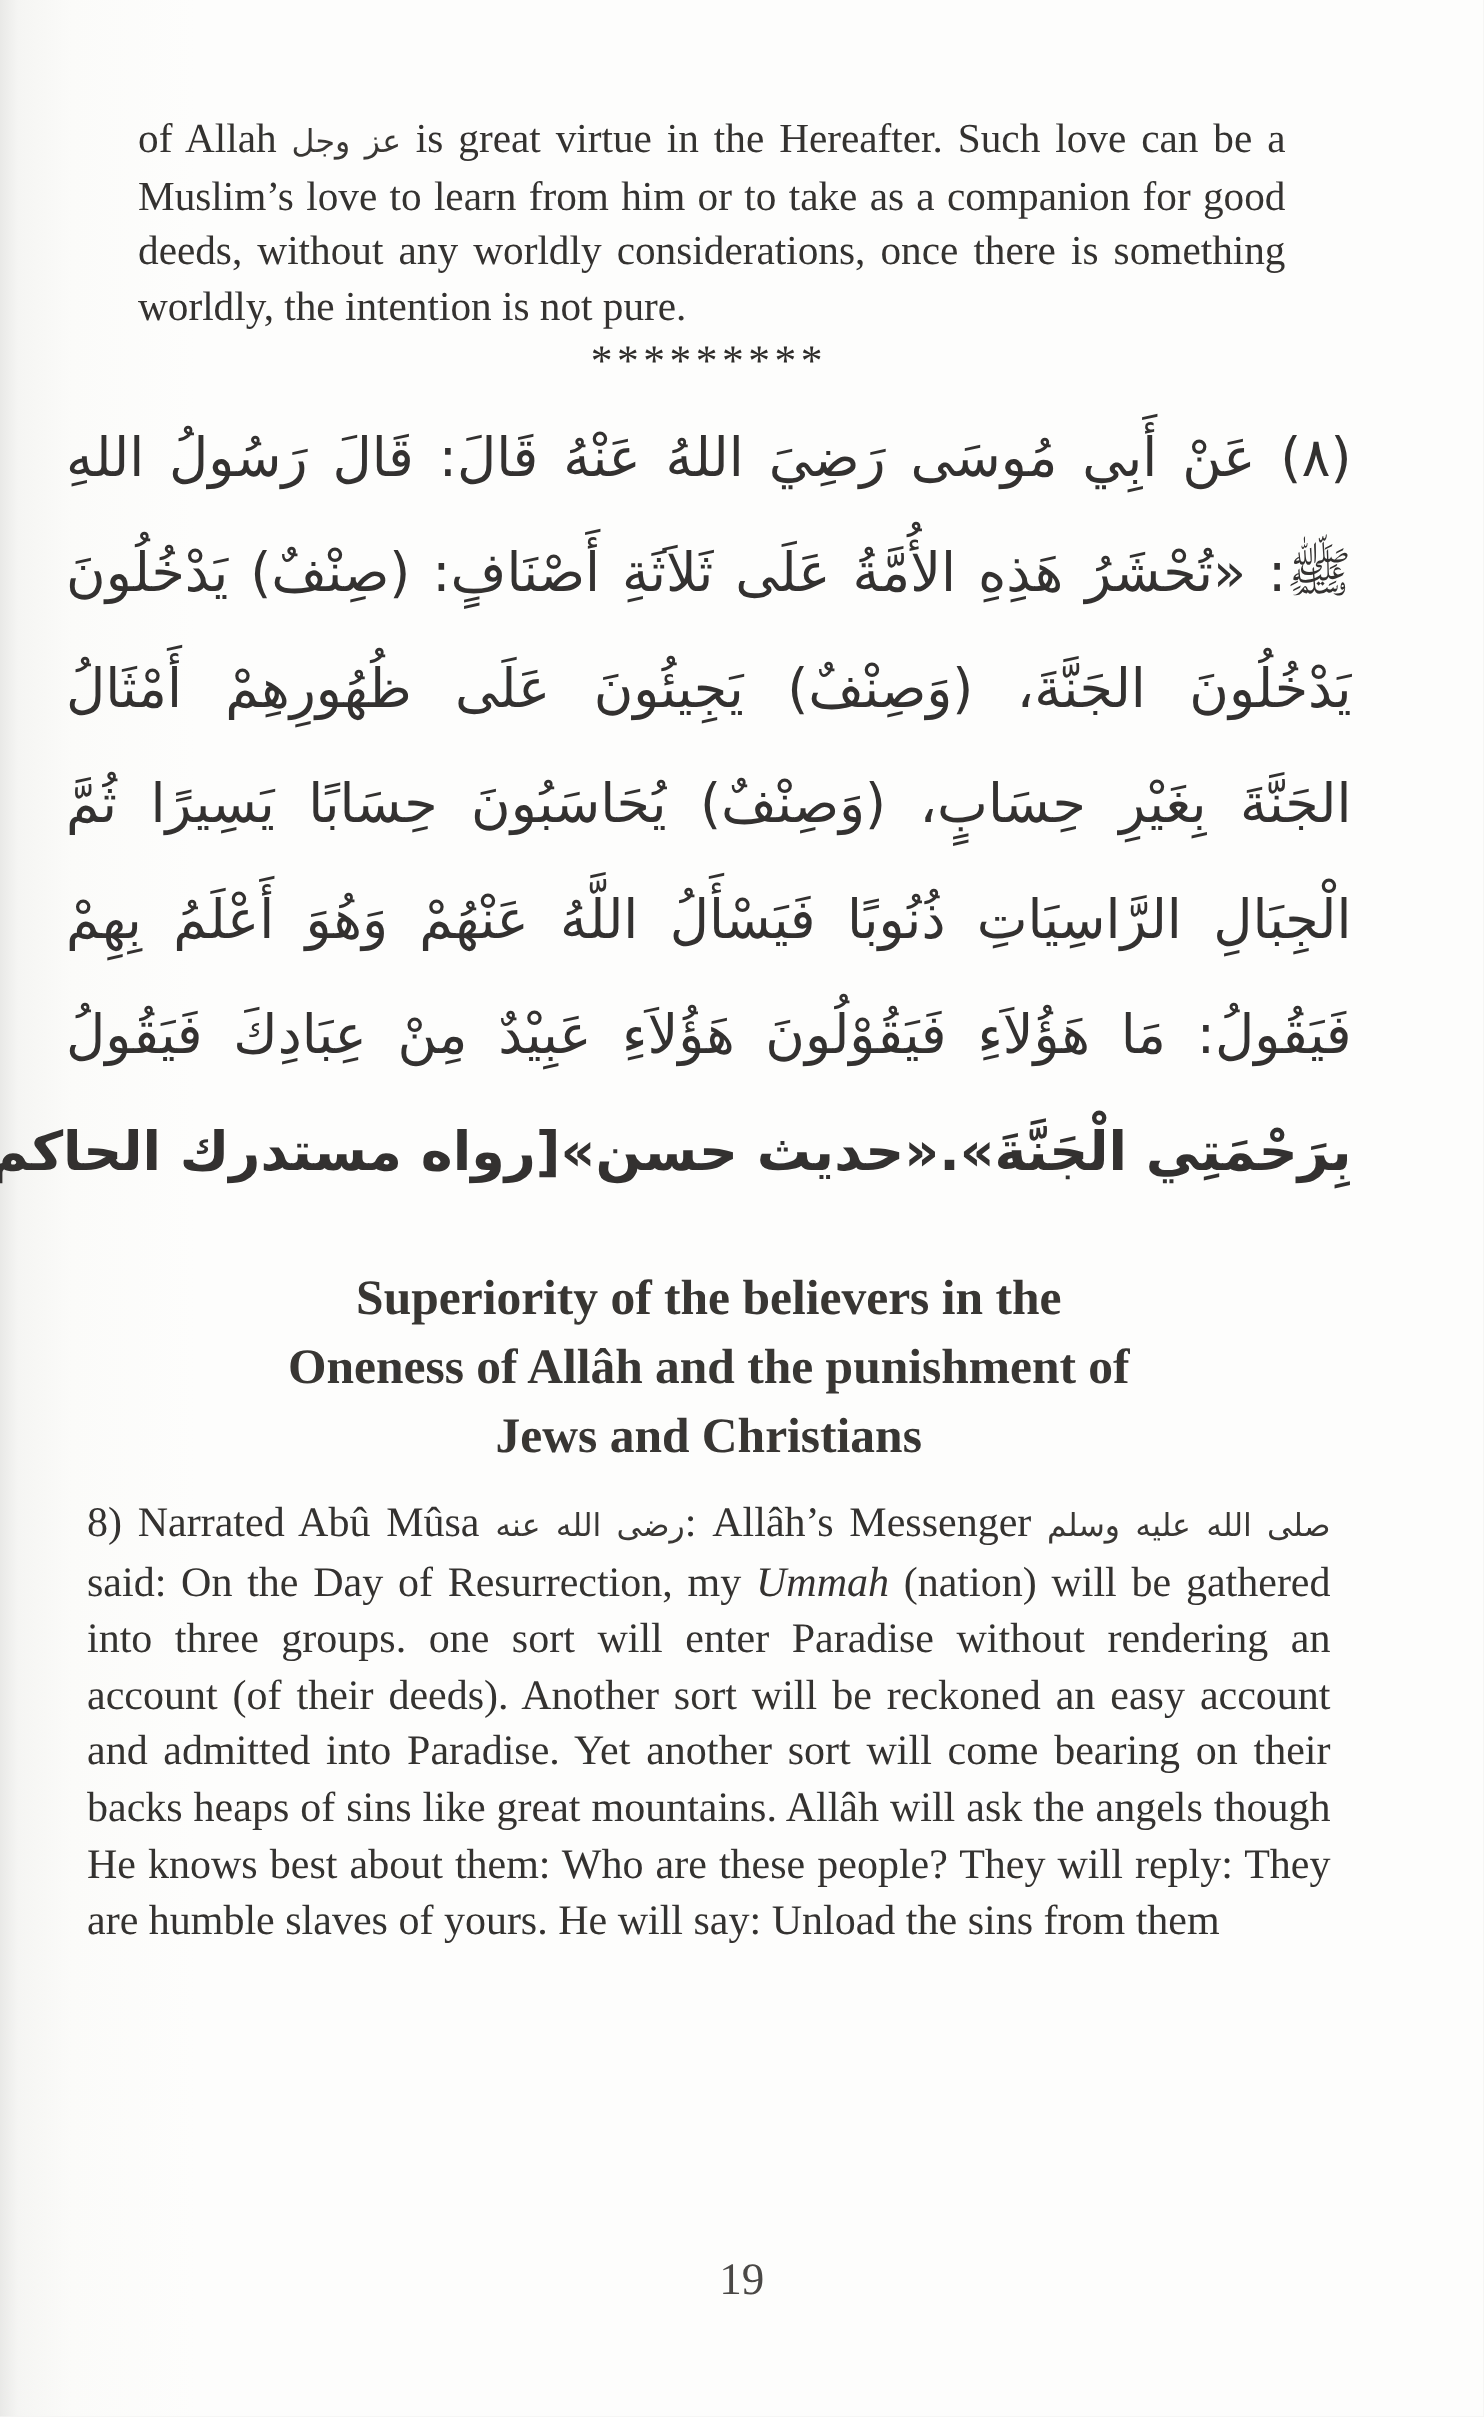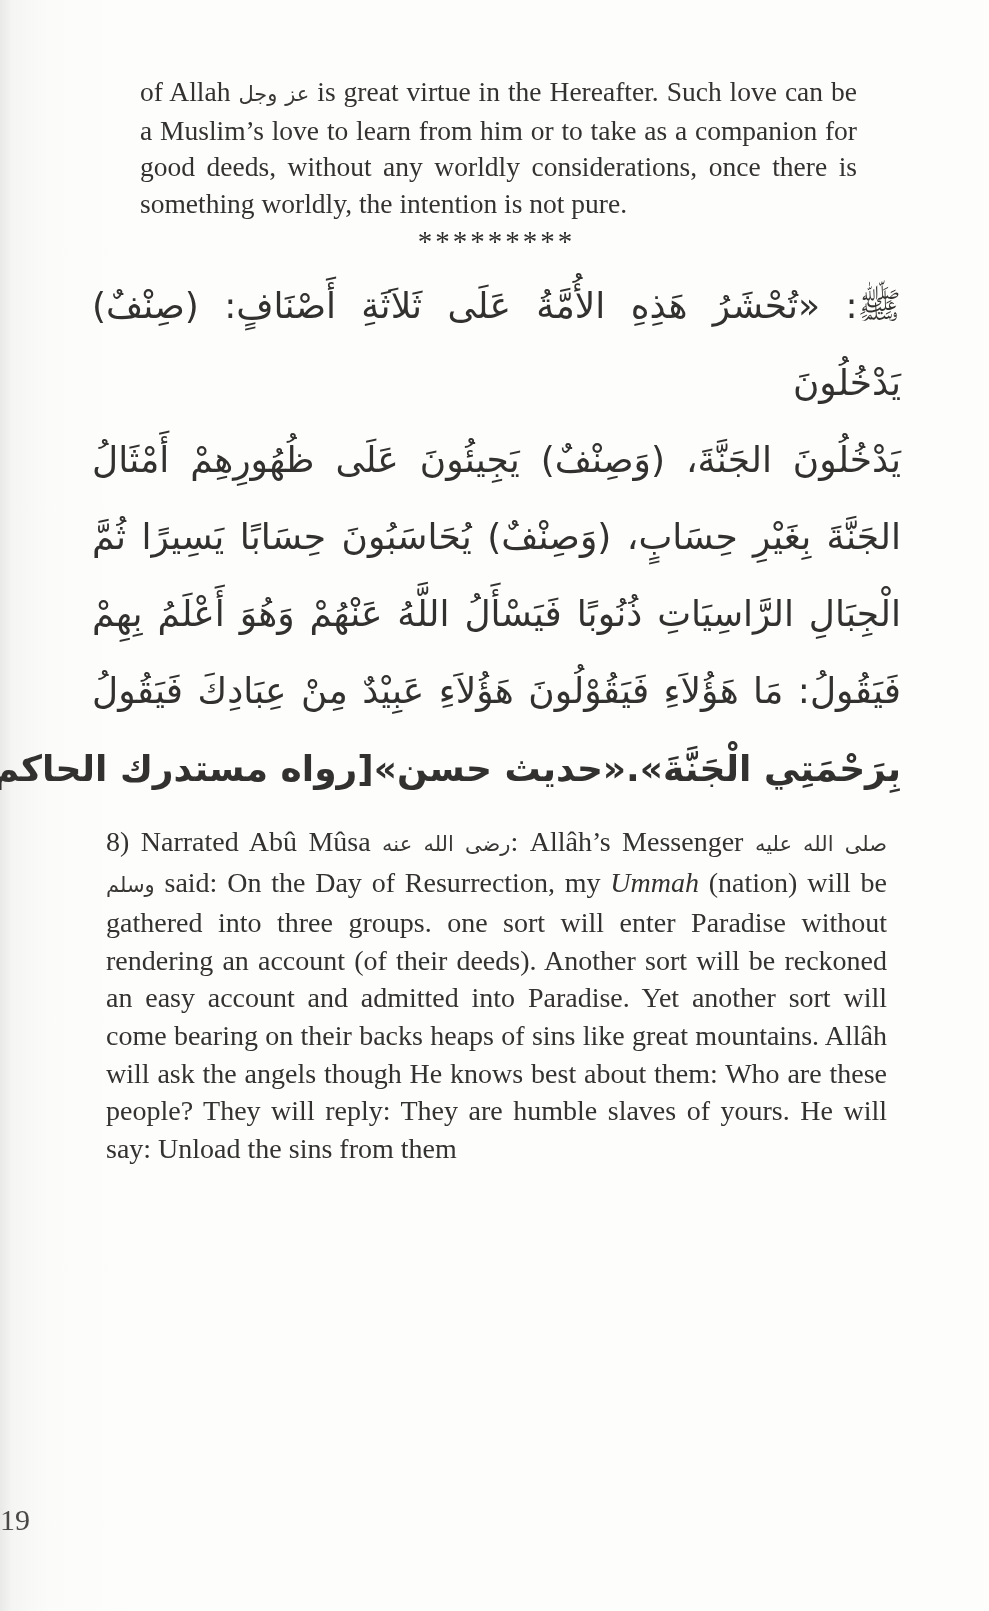--- a/index.html
+++ b/index.html
@@ -5,21 +5,21 @@
   html, body { margin: 0; padding: 0; }
   body {
     width: 989px; height: 1611px;
     background: #f4f4f2;
     font-family: "Liberation Serif", serif;
   }
   .page {
     position: relative;
     width: 989px; height: 1611px;
     box-sizing: border-box;
-    padding: 74px 88px 0 92px;
+    padding: 74px 88px 0 44px;
     background: linear-gradient(90deg, #e9e9e7 0px, #f5f5f3 12px, #fbfbf9 48px, #fdfdfc 130px, #fdfdfc 100%);
     color: #2f2d2b;
     overflow: hidden;
   }
 
   
   .intro {
     margin: 0;
     padding: 0 44px 0 48px;
     font-size: 27.5px;
@@ -83,44 +83,51 @@
     text-align: justify;
     color: #343230;
   }
   .translation .em { font-style: italic; }
 
   
   .page-number {
     position: absolute;
     bottom: 74px; left: 0;
     width: 100%;
+    text-align: center;
     font-size: 30px;
     color: #4a4846;
   }
 </style>
 </head>
 <body>
 
 <div class="page">
 
   <p class="intro"><span>of Allah </span><span class="inline-arabic">عز وجل</span><span> is great virtue in the Hereafter. Such love can be a Muslim’s love to learn from  him or to take as a companion for good deeds, without any worldly considerations,  once there is something worldly, the intention is not pure.</span></p>
 
   <div class="separator">*********</div>
 
   <div class="arabic-block" dir="rtl" lang="ar">
+    <div class="ar-line">(٨)  عَنْ أَبِي مُوسَى رَضِيَ اللهُ عَنْهُ قَالَ: قَالَ رَسُولُ اللهِ</div>
     <div class="ar-line">ﷺ: «تُحْشَرُ هَذِهِ الأُمَّةُ عَلَى ثَلاَثَةِ أَصْنَافٍ: (صِنْفٌ) يَدْخُلُونَ</div>
     <div class="ar-line">يَدْخُلُونَ الجَنَّةَ، (وَصِنْفٌ) يَجِيئُونَ عَلَى ظُهُورِهِمْ أَمْثَالُ</div>
     <div class="ar-line">الجَنَّةَ بِغَيْرِ حِسَابٍ، (وَصِنْفٌ) يُحَاسَبُونَ حِسَابًا يَسِيرًا ثُمَّ</div>
     <div class="ar-line">الْجِبَالِ الرَّاسِيَاتِ ذُنُوبًا فَيَسْأَلُ اللَّهُ عَنْهُمْ وَهُوَ أَعْلَمُ بِهِمْ</div>
     <div class="ar-line">فَيَقُولُ: مَا هَؤُلاَءِ فَيَقُوْلُونَ هَؤُلاَءِ عَبِيْدٌ مِنْ عِبَادِكَ فَيَقُولُ</div>
     <div class="ar-closing">
       <span class="seg">بِرَحْمَتِي الْجَنَّةَ».</span>
       <span class="seg">«حديث حسن»</span>
       <span class="seg">[رواه مستدرك الحاكم]</span>
     </div>
   </div>
 
+  <h2 class="heading">
+    <span class="hl">Superiority of the believers in the</span>
+    <span class="hl">Oneness of Allâh and the punishment of</span>
+    <span class="hl">Jews and Christians</span>
+  </h2>
 
   <p class="translation"><span>8) Narrated Abû  Mûsa </span><span class="inline-arabic">رضى الله عنه</span><span>: Allâh’s Messenger </span><span class="inline-arabic">صلى الله عليه وسلم</span><span> said: On the Day of Resurrection, my </span><span class="em">Ummah</span><span> (nation) will be gathered into three  groups. one sort will enter Paradise without  rendering an account (of their deeds). Another sort will be reckoned an  easy account and admitted  into Paradise. Yet another sort will come bearing on their backs heaps of sins like great mountains. Allâh will ask the angels though He knows best  about them: Who are these  people? They will reply: They are humble slaves of yours. He will  say: Unload the sins from them</span></p>
 
   <div class="page-number">19</div>
 
 </div>
 
 </body></html>

